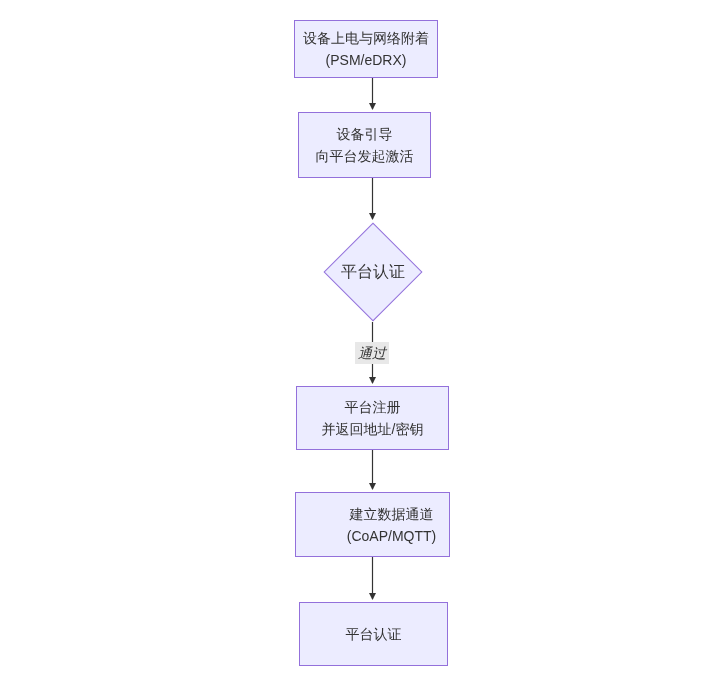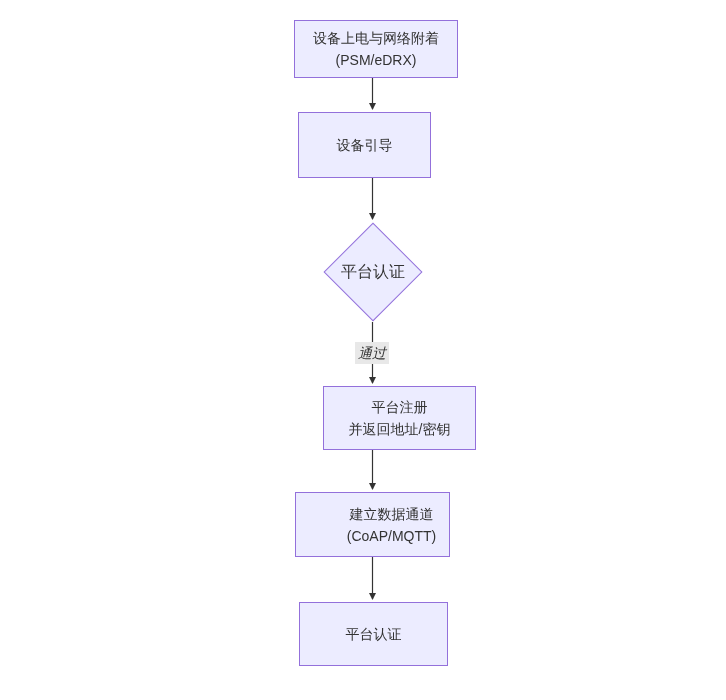--- a/index.html
+++ b/index.html
@@ -101,37 +101,38 @@
         <path d="M0,0 L7,3.5 L0,7 Z" fill="#333333"></path>
       </marker>
     </defs>
     <line x1="372.5" y1="78" x2="372.5" y2="109" marker-end="url(#arrow)"></line>
     <line x1="372.5" y1="178" x2="372.5" y2="219" marker-end="url(#arrow)"></line>
     <line x1="372.5" y1="322" x2="372.5" y2="383" marker-end="url(#arrow)"></line>
     <line x1="372.5" y1="450" x2="372.5" y2="489" marker-end="url(#arrow)"></line>
     <line x1="372.5" y1="557" x2="372.5" y2="599" marker-end="url(#arrow)"></line>
   </svg>
 
-  <div class="node" style="left:294px; top:20px; width:164px; height:58px;">
+  <div class="node" style="left:294px; top:20px; width:144px; height:58px;">
     <span>设备上电与网络附着</span>
     <span>(PSM/eDRX)</span>
   </div>
 
   <div class="node" style="left:298px; top:112px; width:133px; height:66px;">
     <span>设备引导</span>
+    <span>向平台发起激活</span>
   </div>
 
   <div class="diamond-wrap">
     <div class="diamond-shape"></div>
     <div class="diamond-label">平台认证</div>
   </div>
 
   <div class="edge-label">通过</div>
 
-  <div class="node" style="left:296px; top:386px; width:153px; height:64px;margin-left:27px;">
+  <div class="node" style="left:296px; top:386px; width:153px; height:64px;">
     <span>平台注册</span>
     <span>并返回地址/密钥</span>
   </div>
 
   <div class="node" style="left:295px; top:492px; width:155px; height:65px;padding-left:38px;">
     <span>建立数据通道</span>
     <span>(CoAP/MQTT)</span>
   </div>
 
   <div class="node" style="left:299px; top:602px; width:149px; height:64px;">

